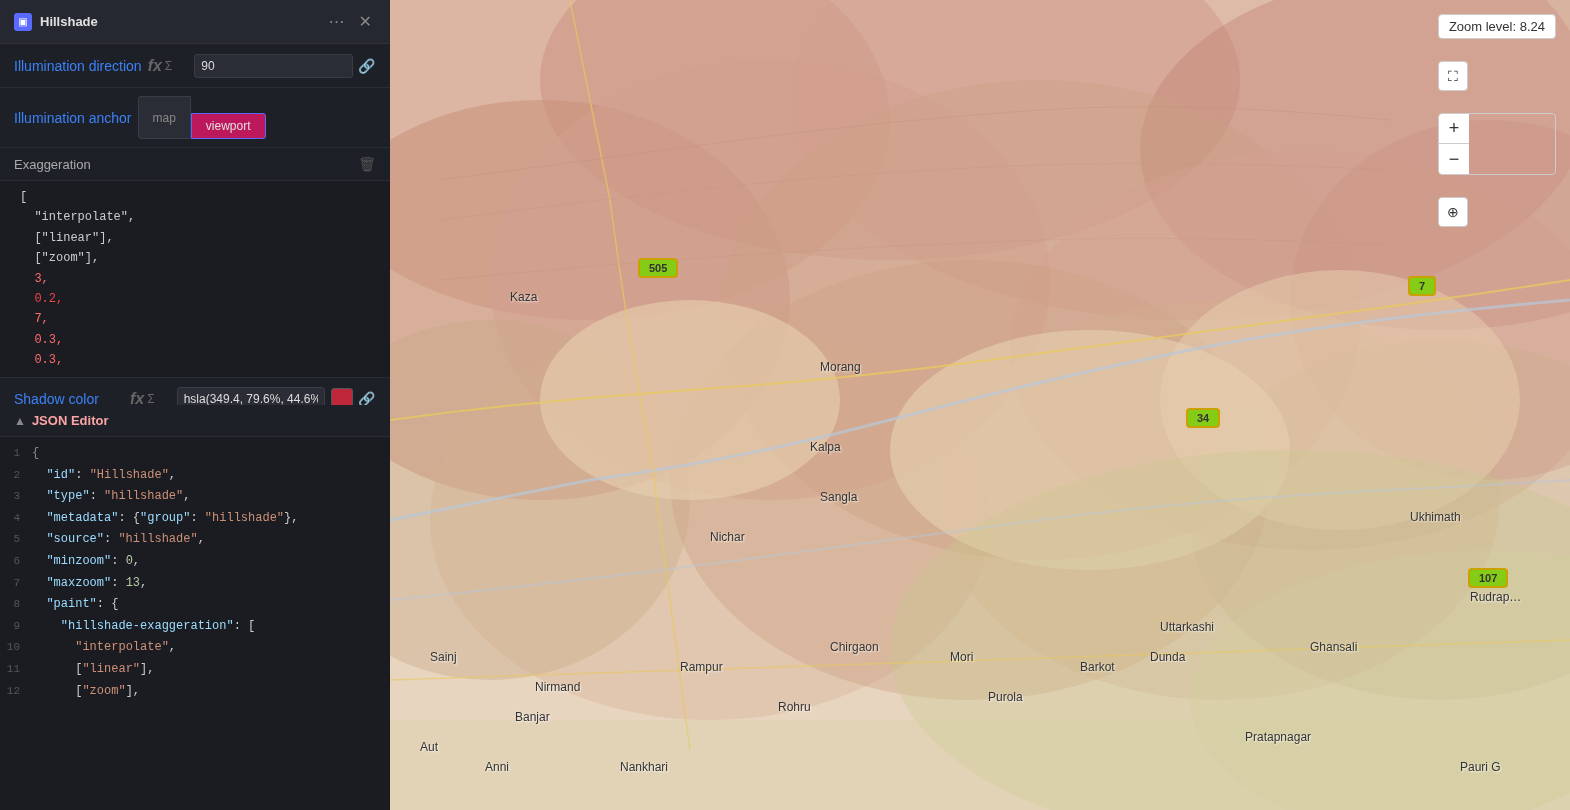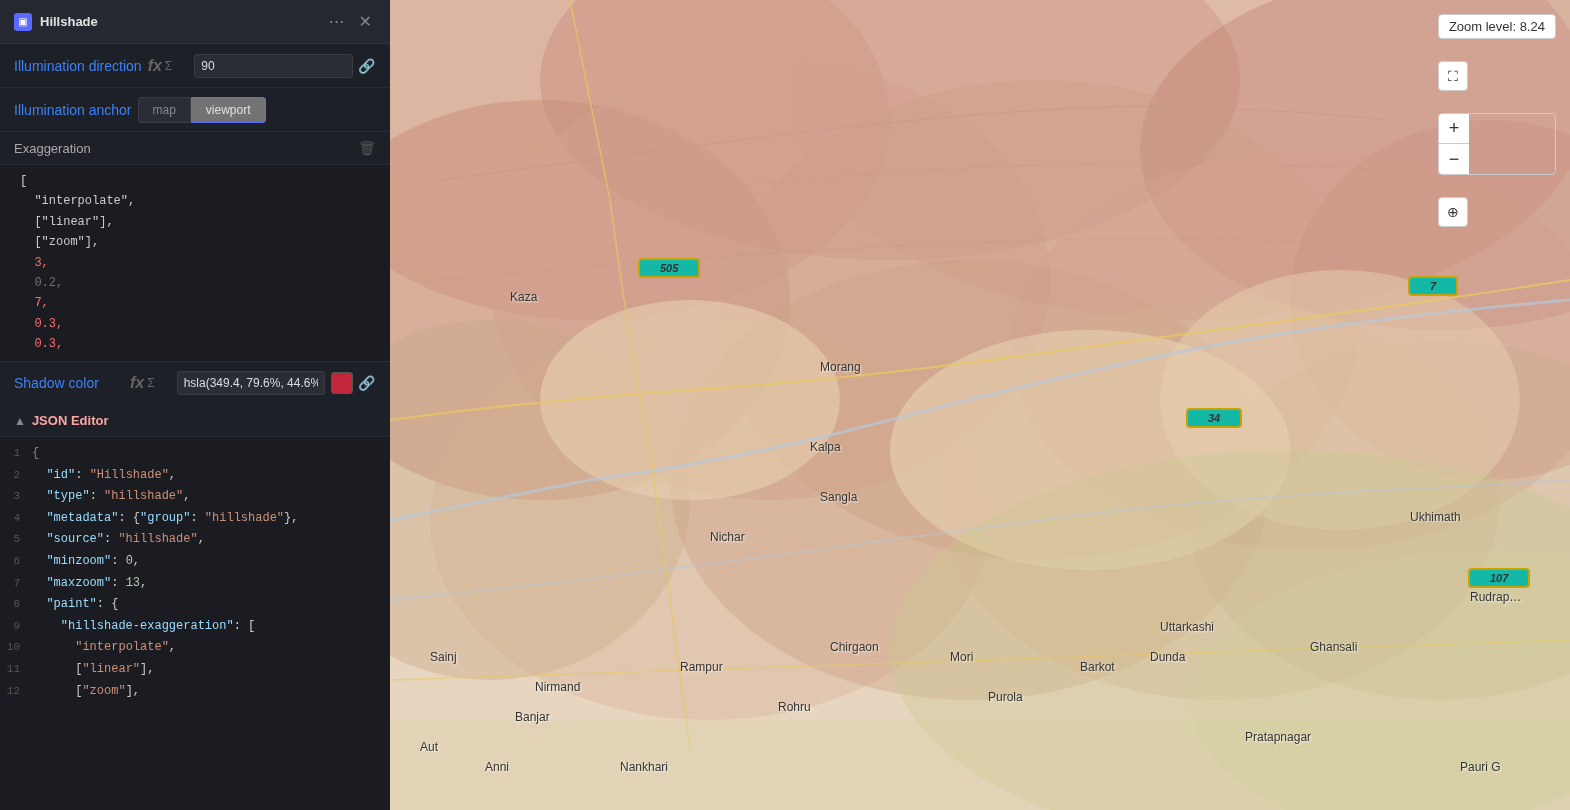--- a/index.html
+++ b/index.html
@@ -111,23 +111,24 @@
       padding: 5px 14px;
       font-size: 12px;
       background: #2a2d35;
       border: 1px solid #3a3d45;
       color: #888;
       cursor: pointer;
     }
     .anchor-btn:first-child { border-radius: 3px 0 0 3px; }
     .anchor-btn:last-child { border-radius: 0 3px 3px 0; }
     .anchor-btn.active {
-      background: #737373;
+      background: #be185d;
       border-color: #5a6aff;
       color: #e0e0e0;
+      margin-top: 17px;
     }
 
     
     .exag-header {
       display: flex;
       align-items: center;
       padding: 8px 14px;
       gap: 8px;
       border-bottom: 1px solid #2a2d35;
     }
@@ -248,28 +249,27 @@
     .map-ctrl-group .map-ctrl-btn {
       border: none;
       border-bottom: 1px solid #ccc;
       border-radius: 0;
     }
     .map-ctrl-group .map-ctrl-btn:last-child { border-bottom: none; }
 
     
     .map-badge {
       position: absolute;
-      background: #14b8a6;
+      background: #84cc16;
       border: 2px solid #c9a100;
       border-radius: 4px;
-      padding: 2px 20px;
+      padding: 2px 9px;
       font-size: 11px;
       font-weight: bold;
       color: #333;
-      font-style: italic;
     }
 
     
     .map-label {
       position: absolute;
       font-size: 12px;
       color: #333;
       font-weight: 500;
       text-shadow: 1px 1px 2px rgba(255,255,255,0.8);
       white-space: nowrap;
@@ -314,21 +314,21 @@
       <span class="exag-label">Exaggeration</span>
       <span class="trash-icon">🗑</span>
     </div>
 
     <div class="code-block">
       <div>[</div>
       <div>&nbsp;&nbsp;"interpolate",</div>
       <div>&nbsp;&nbsp;["linear"],</div>
       <div>&nbsp;&nbsp;["zoom"],</div>
       <div style="color:#ff6b6b;">&nbsp;&nbsp;3,</div>
-      <div style="color:#737373;">&nbsp;&nbsp;0.2,</div>
+      <div style="color:#ef4444;">&nbsp;&nbsp;0.2,</div>
       <div style="color:#ff6b6b;">&nbsp;&nbsp;7,</div>
       <div style="color:#ff6b6b;">&nbsp;&nbsp;0.3,</div>
       <div style="color:#ff6b6b;">&nbsp;&nbsp;0.3,</div>
 
     </div>
 
     <div class="prop-row">
       <span class="prop-label">Shadow color</span>
       <div class="prop-fx-icons">
         <span class="fx-icon">fx</span>

